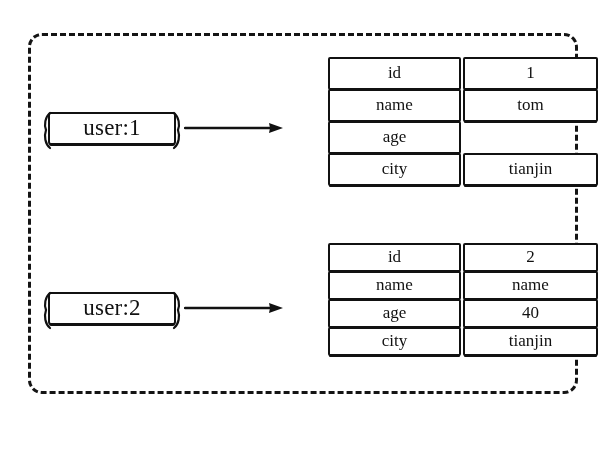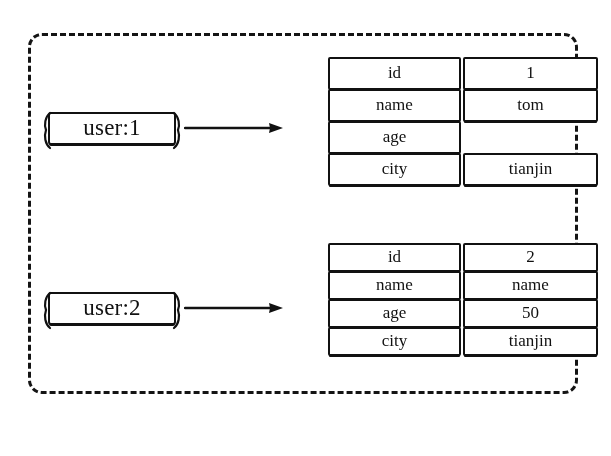--- a/index.html
+++ b/index.html
@@ -211,21 +211,21 @@
       </div>
       <div class="cell cell-value">
         <span class="cell-text">name</span>
       </div>
     </div>
     <div class="hash-row">
       <div class="cell cell-field">
         <span class="cell-text">age</span>
       </div>
       <div class="cell cell-value">
-        <span class="cell-text">50</span>
+        <span class="cell-text">40</span>
       </div>
     </div>
     <div class="hash-row">
       <div class="cell cell-field">
         <span class="cell-text">city</span>
       </div>
       <div class="cell cell-value">
         <span class="cell-text">tianjin</span>
       </div>
     </div>

